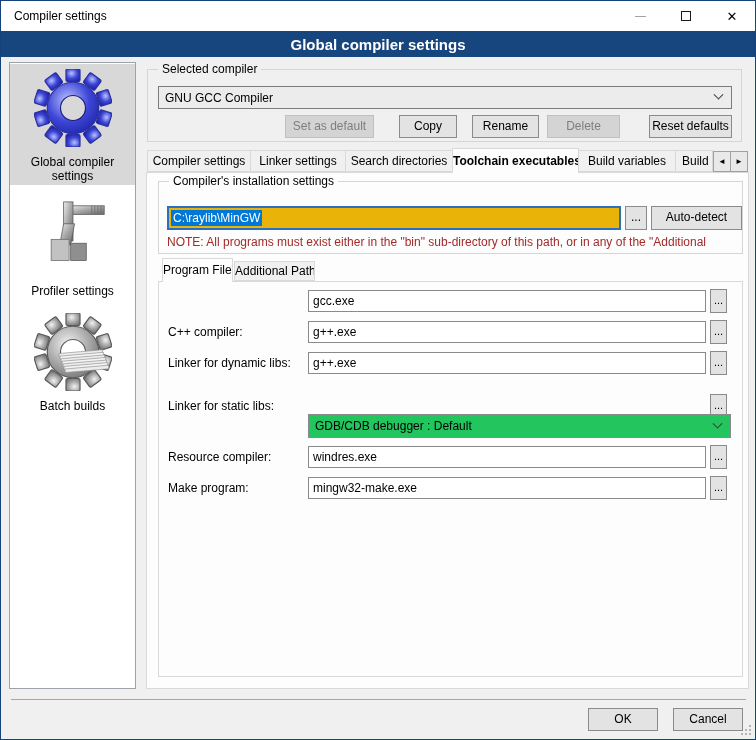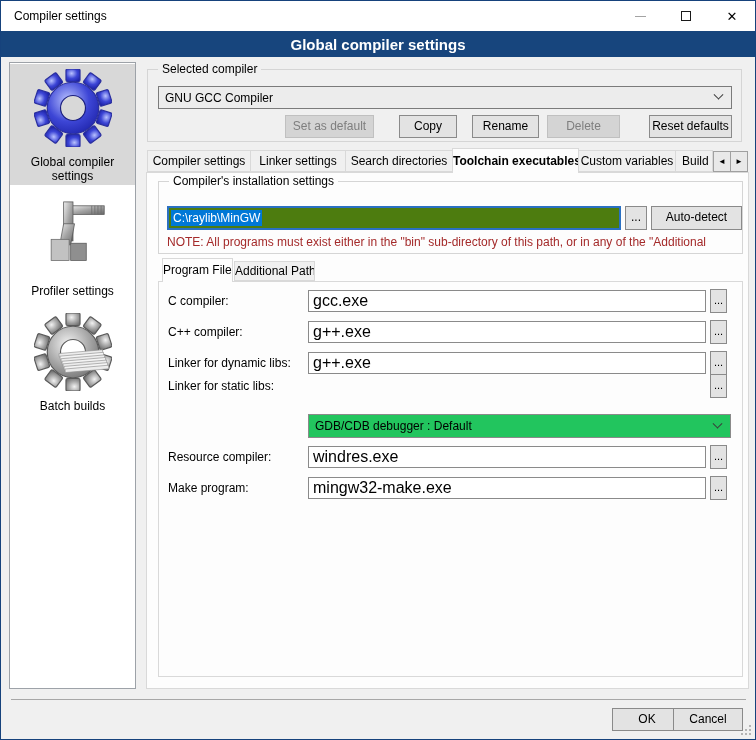--- a/index.html
+++ b/index.html
@@ -51,44 +51,44 @@
   #t0{left:146px;width:104px;} #t1{left:249px;width:96px;} #t2{left:344px;width:108px;}
   #t3{left:451px;width:127px;} #t4{left:577px;width:98px;}
   #t5{left:674px;width:38px;text-align:left;padding-left:6px;}
   .tsb{position:absolute;top:94px;width:18px;height:21px;background:#e9e9e9;border:1px solid #a0a0a0;
     text-align:center;line-height:19px;font-size:8px;cursor:pointer;z-index:2;}
   #tsb-l{left:712px;} #tsb-r{left:729px;}
   
   #page{position:absolute;left:145px;top:115px;width:603px;height:517px;background:#fdfdfd;border:1px solid #d9d9d9;z-index:1;}
   #group2{left:11px;top:8px;width:585px;height:73px;}
   #group2 .legend{background:#fdfdfd;}
-  .pathbox{position:absolute;left:8px;top:24px;width:454px;height:24px;border:2px solid #2a70c2;background:#4d7c0f;
+  .pathbox{position:absolute;left:8px;top:24px;width:454px;height:24px;border:2px solid #2a70c2;background:#eab308;
     display:flex;align-items:center;padding-left:2px;cursor:text;}
   .seltext{background:#0078d7;color:#fff;padding:1px 2px;white-space:pre;}
   #btn-browse-dir{left:466px;top:24px;width:22px;height:24px;}
   #btn-autodetect{left:492px;top:24px;width:91px;height:24px;}
   .note{position:absolute;left:8px;top:53px;right:2px;color:#a42a2a;white-space:nowrap;overflow:hidden;}
   
   .stab{position:absolute;background:#f0f0f0;border:1px solid #d9d9d9;text-align:center;white-space:nowrap;
     overflow:hidden;cursor:pointer;z-index:2;}
   .stab.active{top:85px;height:24px;background:#fdfdfd;border-bottom:none;line-height:23px;z-index:3;}
   .stab.inactive{top:88px;height:20px;line-height:18px;}
   #st0{left:15px;width:71px;} #st1{left:87px;width:81px;}
   #page2{position:absolute;left:11px;top:108px;width:585px;height:396px;background:#fdfdfd;border:1px solid #d9d9d9;z-index:1;}
   
   .frow{position:absolute;left:0;right:0;height:26px;}
   .flabel{position:absolute;left:9px;top:0;width:140px;line-height:24px;white-space:nowrap;}
   .ftext{position:absolute;left:149px;top:1px;width:398px;height:22px;border:1px solid #8a8a8a;background:#fff;
-    padding:0 4px;font-family:"Liberation Sans",sans-serif;font-size:16px;color:#000;}
+    padding:0 4px;font-family:"Liberation Sans",sans-serif;font-size:12px;color:#000;}
   .fbrowse{left:551px;top:0;width:17px;height:24px;line-height:20px;font-size:11px;}
   .fselect{position:absolute;left:149px;top:0;width:423px;height:24px;background:#22c55e;border:1px solid #8a8a8a;
     display:flex;align-items:center;padding-left:6px;cursor:pointer;}
   
   .divider{position:absolute;left:10px;right:9px;top:642px;height:1px;background:#a7a7a7;}
-  #btn-ok{left:587px;top:651px;width:70px;height:23px;margin-left:24px;}
+  #btn-ok{left:587px;top:651px;width:70px;height:23px;}
   #btn-cancel{left:672px;top:651px;width:70px;height:23px;}
   .grip{position:absolute;right:3px;top:667px;}
 </style>
 </head>
 <body>
 
 <div class="window">
 
   <div class="titlebar">
     <span class="title">Compiler settings</span>
@@ -215,21 +215,21 @@
       <div class="btn" id="btn-copy">Copy</div>
       <div class="btn" id="btn-rename">Rename</div>
       <div class="btn disabled" id="btn-delete">Delete</div>
       <div class="btn" id="btn-reset">Reset defaults</div>
     </div>
 
     <div class="tab" id="t0">Compiler settings</div>
     <div class="tab" id="t1">Linker settings</div>
     <div class="tab" id="t2">Search directories</div>
     <div class="tab active" id="t3">Toolchain executables</div>
-    <div class="tab" id="t4">Custom variables</div>
+    <div class="tab" id="t4">Build variables</div>
     <div class="tab" id="t5">Build options</div>
     <div class="tsb" id="tsb-l">◄</div>
     <div class="tsb" id="tsb-r">►</div>
 
     <div id="page">
 
       <div class="group" id="group2">
         <span class="legend">Compiler's installation settings</span>
         <div class="pathbox">
           <span class="seltext">C:\raylib\MinGW</span>
@@ -238,38 +238,37 @@
         <div class="btn" id="btn-autodetect">Auto-detect</div>
         <div class="note">NOTE: All programs must exist either in the "bin" sub-directory of this path, or in any of the "Additional</div>
       </div>
 
       <div class="stab active" id="st0">Program Files</div>
       <div class="stab inactive" id="st1">Additional Paths</div>
 
       <div id="page2">
 
         <div class="frow" style="top:7px;">
-          <span class="flabel">C compiler:</span>
           <input class="ftext" readonly="" value="gcc.exe" style="">
           <div class="btn fbrowse">...</div>
         </div>
 
         <div class="frow" style="top:38px;">
           <span class="flabel">C++ compiler:</span>
           <input class="ftext" readonly="" value="g++.exe" style="">
           <div class="btn fbrowse">...</div>
         </div>
 
         <div class="frow" style="top:69px;">
           <span class="flabel">Linker for dynamic libs:</span>
           <input class="ftext" readonly="" value="g++.exe" style="">
           <div class="btn fbrowse">...</div>
         </div>
 
-        <div class="frow" style="top:92px;">
+        <div class="frow" style="top:112px;">
           <span class="flabel">Linker for static libs:</span>
           <div class="btn fbrowse">...</div>
         </div>
 
         <div class="frow" style="top:132px;">
           <div class="fselect">
             <span>GDB/CDB debugger : Default</span>
             <span class="chev"></span>
           </div>
         </div>

